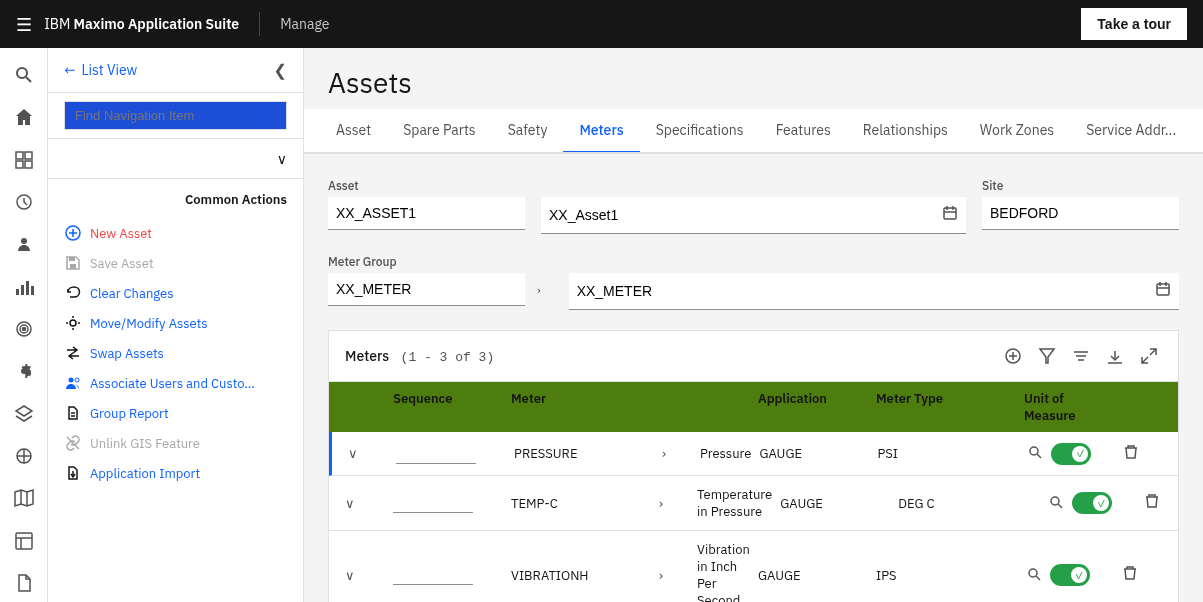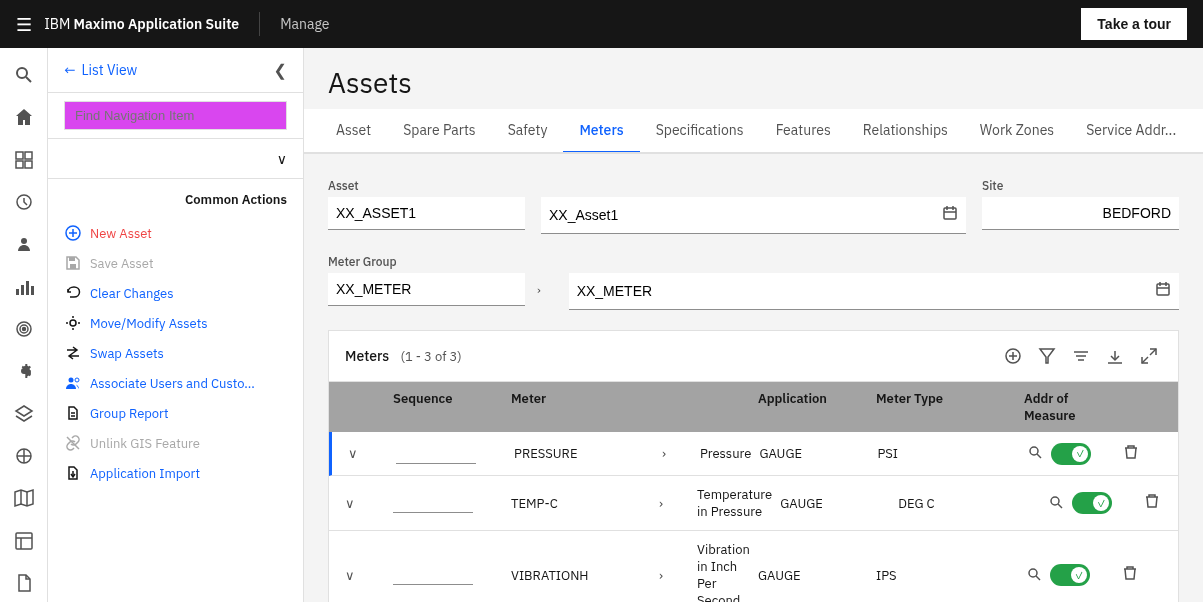--- a/index.html
+++ b/index.html
@@ -47,21 +47,21 @@
     }
     .nav-panel-list-view {
       display: flex; align-items: center; gap: 6px; color: #0f62fe; font-size: 14px; cursor: pointer;
     }
     .nav-panel-collapse { cursor: pointer; color: #525252; font-size: 16px; }
     .nav-search {
       padding: 8px 16px; border-bottom: 1px solid #e0e0e0;
     }
     .nav-search input {
       width: 100%; border: 1px solid #e0e0e0; padding: 6px 10px;
-      font-size: 13px; outline: none; background: #d946ef;
+      font-size: 13px; outline: none; background: #1d4ed8;
     }
     .nav-dropdown {
       padding: 8px 16px; border-bottom: 1px solid #e0e0e0;
       display: flex; align-items: center; justify-content: flex-end; cursor: pointer;
       min-height: 40px;
     }
     .common-actions { padding: 12px 16px; text-align: right; }
     .common-actions-title { font-weight: 600; font-size: 13px; margin-bottom: 10px; }
     .action-item {
       display: flex; align-items: center; gap: 8px; padding: 6px 0;
@@ -103,21 +103,21 @@
     .form-input-group .input-icon { padding: 8px; color: #525252; cursor: pointer; }
     .form-arrow-right { padding: 0 12px; color: #525252; cursor: pointer; font-size: 12px; }
 
     
     .meters-section { background: #fff; border: 1px solid #e0e0e0; }
     .meters-header {
       display: flex; align-items: center; justify-content: space-between;
       padding: 12px 16px; border-bottom: 1px solid #e0e0e0;
     }
     .meters-title { font-size: 14px; font-weight: 500; }
-    .meters-count { font-size: 13px; color: #525252; margin-left: 8px; }
+    .meters-count { font-size: 13px; color: #525252; margin-left: 8px; font-family: Liberation Mono, monospace; }
     .meters-actions { display: flex; gap: 8px; align-items: center; }
     .meters-action-btn {
       background: none; border: none; cursor: pointer; color: #525252; padding: 4px;
       display: flex; align-items: center; justify-content: center;
     }
     .toggle-switch {
       width: 40px; height: 22px; background: #24a148; border-radius: 11px;
       position: relative; cursor: pointer; display: flex; align-items: center;
     }
     .toggle-switch::after {
@@ -379,21 +379,21 @@
                   <rect x="2" y="3" width="12" height="11" rx="1"></rect>
                   <line x1="2" y1="7" x2="14" y2="7"></line>
                   <line x1="5" y1="1" x2="5" y2="5"></line>
                   <line x1="11" y1="1" x2="11" y2="5"></line>
                 </svg>
             </span>
           </div>
         </div>
         <div class="form-group" style="margin-left:auto">
           <label class="form-label">Site</label>
-          <input class="form-input" type="text" value="BEDFORD" style="min-width: 160px; text-align: right;">
+          <input class="form-input" type="text" value="BEDFORD" style="min-width: 160px;">
         </div>
       </div>
 
       <div class="form-row">
         <div class="form-group">
           <label class="form-label">Meter Group</label>
           <div style="display:flex;align-items:center;">
             <input class="form-input" type="text" value="XX_METER" style="min-width: 120px;">
             <span class="form-arrow-right" style="padding:0 12px;color:#525252;">›</span>
           </div>
@@ -451,29 +451,29 @@
               <svg width="18" height="18" viewBox="0 0 18 18" fill="none" stroke="#525252" stroke-width="1.5">
                   <polyline points="10,2 16,2 16,8"></polyline>
                   <polyline points="8,16 2,16 2,10"></polyline>
                   <line x1="16" y1="2" x2="10" y2="8"></line>
                   <line x1="2" y1="16" x2="8" y2="10"></line>
                 </svg>
             </button>
           </div>
         </div>
 
-        <div style="display:grid;grid-template-columns:40px 110px 140px 30px 1fr 110px 140px 90px 40px;background:#a3a3a3;padding:8px 16px;gap:8px;font-size:13px;font-weight:600;">
+        <div style="display:grid;grid-template-columns:40px 110px 140px 30px 1fr 110px 140px 90px 40px;background:#4d7c0f;padding:8px 16px;gap:8px;font-size:13px;font-weight:600;">
           <div></div>
           <div>Sequence</div>
           <div>Meter</div>
           <div></div>
           <div></div>
           <div>Application</div>
           <div>Meter Type</div>
-          <div>Addr of Measure</div>
+          <div>Unit of Measure</div>
           <div></div>
         </div>
 
         <div style="display:grid;grid-template-columns:40px 110px 140px 30px 1fr 110px 140px 90px 40px;padding:10px 16px;gap:8px;border-bottom:1px solid #e0e0e0;align-items:center;font-size:13px;border-left:3px solid #0f62fe;">
           <div style="cursor:pointer;color:#525252">∨</div>
           <div><input type="text" style="border-top: none; border-right: none; border-left: none; border-image: initial; border-bottom: 1px solid rgb(141, 141, 141); width: 80px; padding: 2px 4px; font-size: 13px;"></div>
           <div>PRESSURE</div>
           <div style="cursor:pointer;color:#525252">›</div>
           <div>Pressure</div>
           <div>GAUGE</div>

